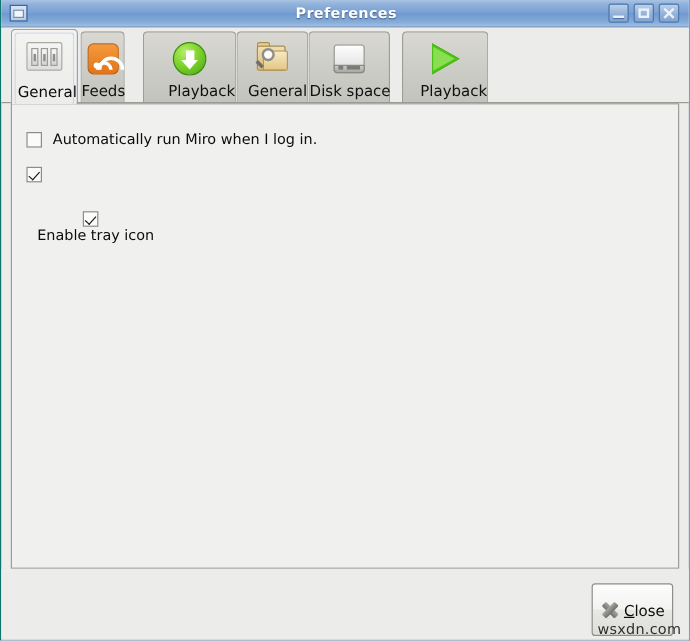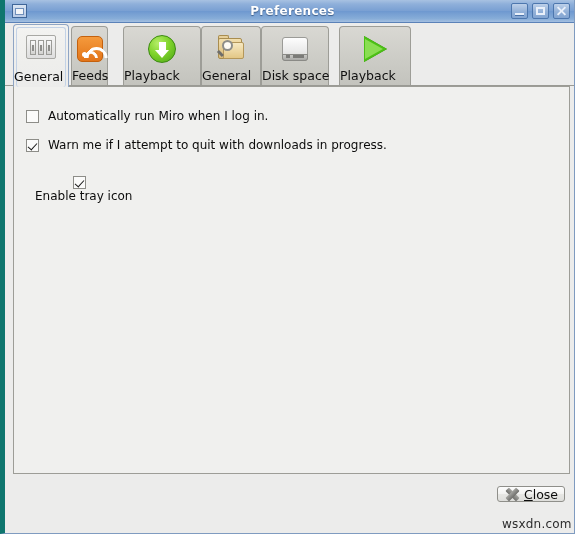--- a/index.html
+++ b/index.html
@@ -10,21 +10,21 @@
   body {
     font-family: "DejaVu Sans", "Liberation Sans", sans-serif;
   }
   #window {
     position: relative;
     width: 575px;
     height: 534px;
     overflow: hidden;
     background: #ececeb;
     box-sizing: border-box;
-    border-left: 5px solid #0f766e;
+    border-left: 1px solid #0f766e;
     border-right: 1px solid #7f9bc0;
     border-bottom: 1px solid #7f9bc0;
   }
 
   
   #titlebar {
     position: absolute;
     left: 0; top: 0;
     width: 575px;
     height: 23px;
@@ -129,21 +129,21 @@
   .tab {
     position: absolute;
     top: 3px;
     height: 60px;
     box-sizing: border-box;
     border: 1px solid #9d9d97;
     border-bottom: none;
     border-top-left-radius: 4px;
     border-top-right-radius: 4px;
     background: linear-gradient(to bottom,#d9d8d3 0%, #ccccc6 55%, #c3c3bd 100%);
-    text-align: left;
+    text-align: right;
     cursor: default;
   }
   .tab.selected {
     top: 1px;
     height: 63px;
     background: linear-gradient(to bottom,#f3f3f1 0%, #eeeeec 60%, #ececeb 100%);
     border: 1px solid #8fa5c4;
     border-bottom: none;
     z-index: 3;
   }
@@ -418,21 +418,21 @@
   #footer {
     position: absolute;
     left: 0; top: 474px;
     width: 575px;
     height: 60px;
     background: #ececeb;
   }
   #close-button {
     position: absolute;
     left: 492px; top: 12px;
-    width: 68px; height: 16px;
+    width: 68px; height: 44px;
     background: linear-gradient(to bottom,#fdfdfd 0%, #f3f3f1 48%, #e7e7e4 52%, #dededb 100%);
     border: 1px solid #8f8f8a;
     border-radius: 3px;
     box-sizing: border-box;
     display: flex;
     align-items: center;
     justify-content: center;
     cursor: default;
   }
   #close-x {
@@ -561,21 +561,20 @@
 
   <div id="content">
 
     <div class="checkrow" id="row-0">
       <span class="cbox"></span>
       <span class="cb-label">Automatically run Miro when I log in.</span>
     </div>
 
     <div class="checkrow" id="row-1">
       <span class="cbox checked"></span>
-      <span class="cb-label">Warn me if I attempt to quit with downloads in progress.</span>
     </div>
 
     <div class="checkrow" id="row-2">
       <span class="cbox checked"></span>
       <span class="cb-label">Enable tray icon</span>
     </div>
 
   </div>
 
   <div id="footer">

